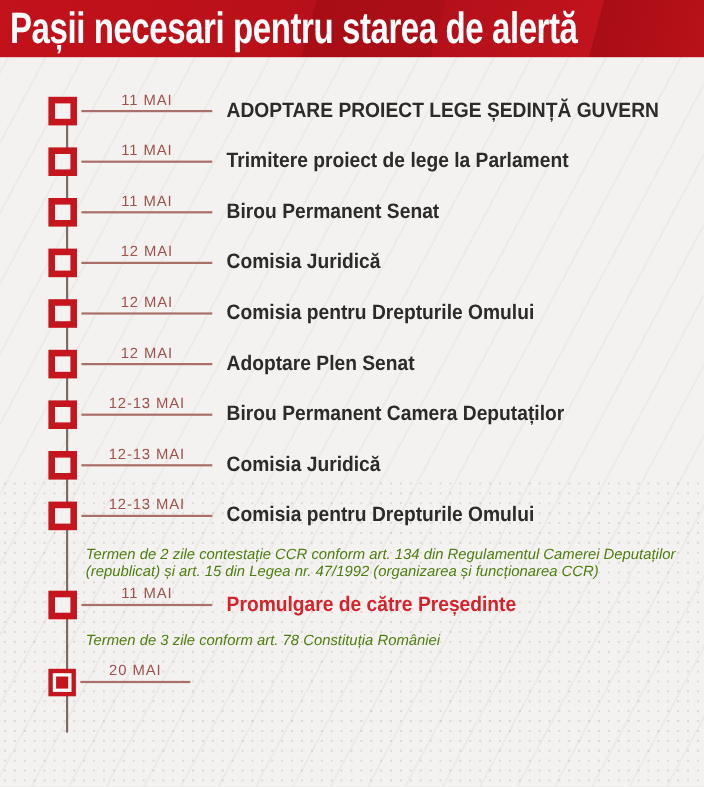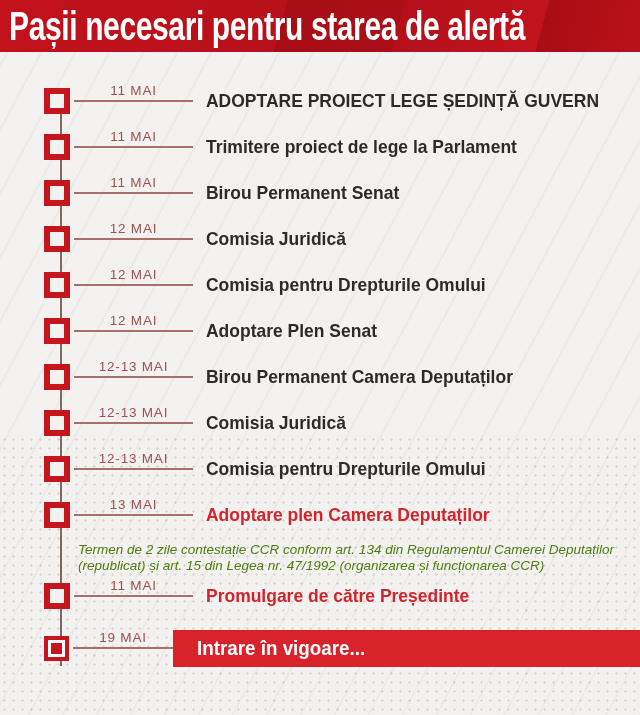--- a/index.html
+++ b/index.html
@@ -180,45 +180,35 @@
 
     <div class="row">
       <div class="node"></div>
       <div class="datecol">
         <span class="date">12-13 MAI</span>
         <span class="hline"></span>
       </div>
       <div class="label">Comisia pentru Drepturile Omului</div>
     </div>
 
-    <div class="row">
-      <div class="node"></div>
-      <div class="datecol">
-        <span class="date">13 MAI</span>
-        <span class="hline"></span>
-      </div>
-      <div class="label red">Adoptare plen Camera Deputaților</div>
-    </div>
 
     <div class="note note-1">Termen de 2 zile contestație CCR conform art. 134 din Regulamentul Camerei Deputaților (republicat) și art. 15 din Legea nr. 47/1992 (organizarea și funcționarea CCR)</div>
 
     <div class="row row-11">
       <div class="node"></div>
       <div class="datecol">
         <span class="date">11 MAI</span>
         <span class="hline"></span>
       </div>
       <div class="label red">Promulgare de către Președinte</div>
     </div>
 
+    <div class="note note-2">Termen de 3 zile conform art. 78 Constituția României</div>
 
     <div class="row row-banner">
       <div class="node filled"></div>
       <div class="datecol">
-        <span class="date">19 MAI</span>
-        <span class="hline"></span>
-      </div>
-      <div class="banner">
-        <span class="banner-text">Intrare în vigoare...</span>
+        <span class="date">20 MAI</span>
+        <span class="hline"></span>
       </div>
     </div>
   </main>
 </div>
 
 </body></html>

